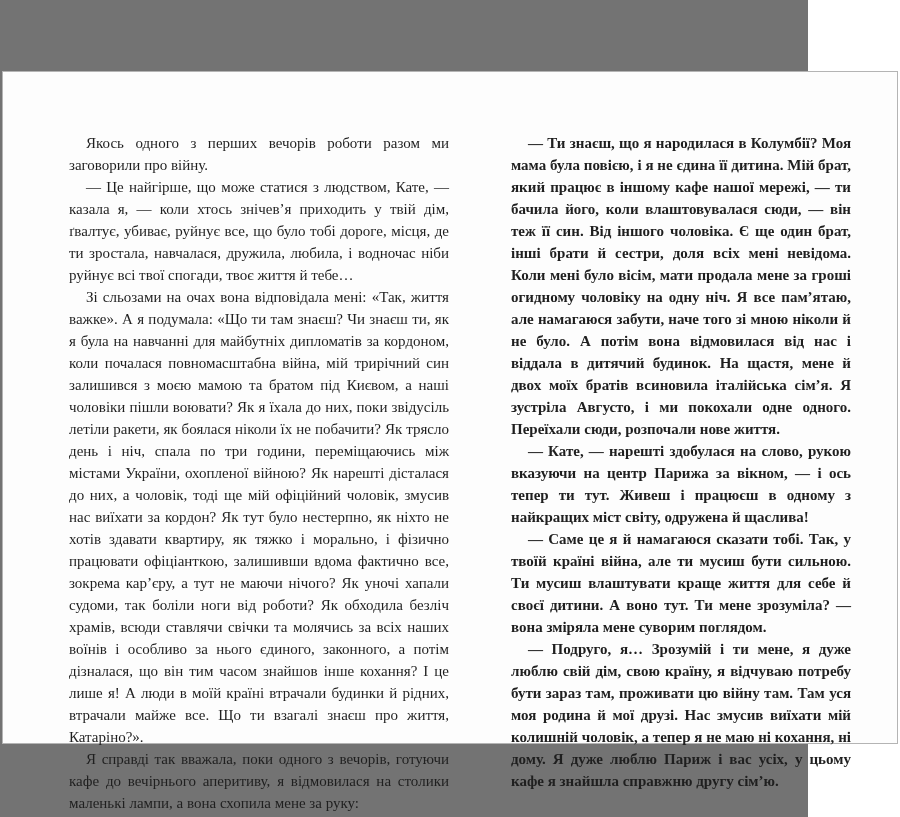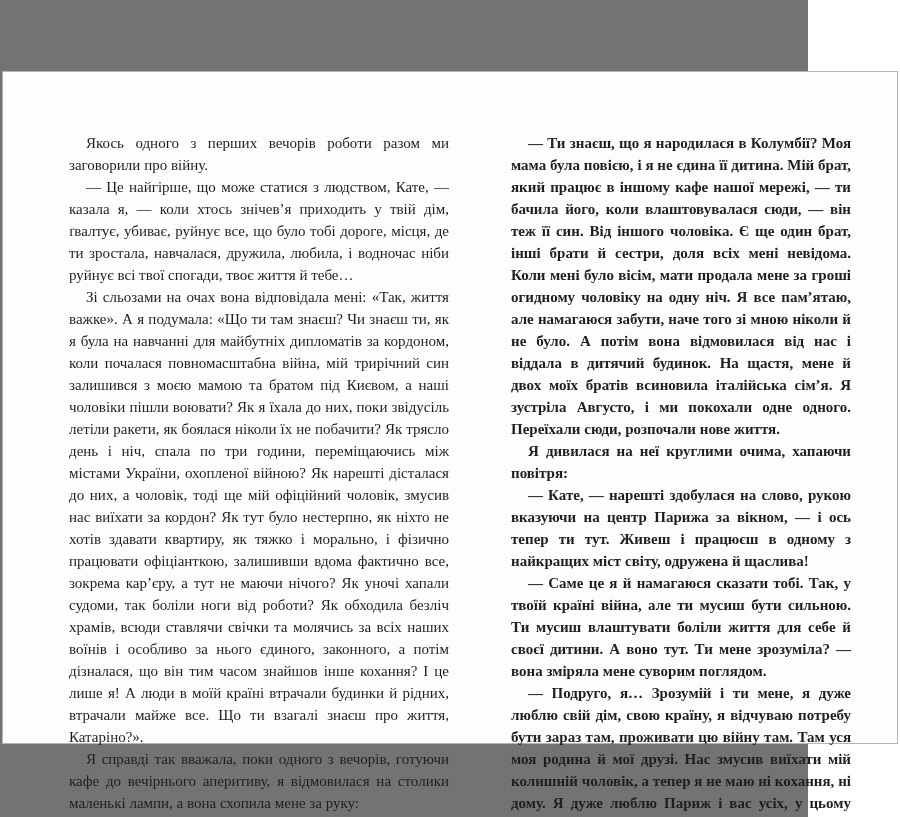--- a/index.html
+++ b/index.html
@@ -72,21 +72,20 @@
           <p lang="uk">Якось одного з перших вечорів роботи разом ми заговорили про війну.</p>
           <p lang="uk">— Це найгірше, що може статися з людством, Кате, — казала я, — коли хтось знічев’я приходить у твій дім, ґвалтує, убиває, руйнує все, що було тобі дороге, місця, де ти зростала, навчалася, дружила, любила, і водночас ніби руйнує всі твої спогади, твоє життя й тебе…</p>
           <p lang="uk">Зі сльозами на очах вона відповідала мені: «Так, життя важке». А я подумала: «Що ти там знаєш? Чи знаєш ти, як я була на навчанні для майбутніх дипломатів за кордоном, коли почалася повномасштабна війна, мій трирічний син залишився з моєю мамою та братом під Києвом, а наші чоловіки пішли воювати? Як я їхала до них, поки звідусіль летіли ракети, як боялася ніколи їх не побачити? Як трясло день і ніч, спала по три години, переміщаючись між містами України, охопленої війною? Як нарешті дісталася до них, а чоловік, тоді ще мій офіційний чоловік, змусив нас виїхати за кордон? Як тут було нестерпно, як ніхто не хотів здавати квартиру, як тяжко і морально, і фізично працювати офіціанткою, залишивши вдома фактично все, зокрема кар’єру, а тут не маючи нічого? Як уночі хапали судоми, так боліли ноги від роботи? Як обходила безліч храмів, всюди ставлячи свічки та молячись за всіх наших воїнів і особливо за нього єдиного, законного, а потім дізналася, що він тим часом знайшов інше кохання? І це лише я! А люди в моїй країні втрачали будинки й рідних, втрачали майже все. Що ти взагалі знаєш про життя, Катаріно?».</p>
           <p lang="uk">Я справді так вважала, поки одного з вечорів, готуючи кафе до вечірнього аперитиву, я відмовилася на столики маленькі лампи, а вона схопила мене за руку:</p>
         </div>
     </div>
 
     <div class="page page-right">
       <div class="text-block">
           <p lang="uk">— Ти знаєш, що я народилася в Колумбії? Моя мама була повією, і я не єдина її дитина. Мій брат, який працює в іншому кафе нашої мережі, — ти бачила його, коли влаштовувалася сюди, — він теж її син. Від іншого чоловіка. Є ще один брат, інші брати й сестри, доля всіх мені невідома. Коли мені було вісім, мати продала мене за гроші огидному чоловіку на одну ніч. Я все пам’ятаю, але намагаюся забути, наче того зі мною ніколи й не було. А потім вона відмовилася від нас і віддала в дитячий будинок. На щастя, мене й двох моїх братів всиновила італійська сім’я. Я зустріла Августо, і ми покохали одне одного. Переїхали сюди, розпочали нове життя.</p>
-          <p lang="uk">Я дивилася на неї круглими очима, хапаючи повітря:</p>
           <p lang="uk">— Кате, — нарешті здобулася на слово, рукою вказуючи на центр Парижа за вікном, — і ось тепер ти тут. Живеш і працюєш в одному з найкращих міст світу, одружена й щаслива!</p>
-          <p lang="uk">— Саме це я й намагаюся сказати тобі. Так, у твоїй країні війна, але ти мусиш бути сильною. Ти мусиш влаштувати боліли життя для себе й своєї дитини. А воно тут. Ти мене зрозуміла? — вона зміряла мене суворим поглядом.</p>
+          <p lang="uk">— Саме це я й намагаюся сказати тобі. Так, у твоїй країні війна, але ти мусиш бути сильною. Ти мусиш влаштувати краще життя для себе й своєї дитини. А воно тут. Ти мене зрозуміла? — вона зміряла мене суворим поглядом.</p>
           <p lang="uk">— Подруго, я… Зрозумій і ти мене, я дуже люблю свій дім, свою країну, я відчуваю потребу бути зараз там, проживати цю війну там. Там уся моя родина й мої друзі. Нас змусив виїхати мій колишній чоловік, а тепер я не маю ні кохання, ні дому. Я дуже люблю Париж і вас усіх, у цьому кафе я знайшла справжню другу сім’ю.</p>
         </div>
     </div>
 
   </div>
 </div>
 
 </body></html>

